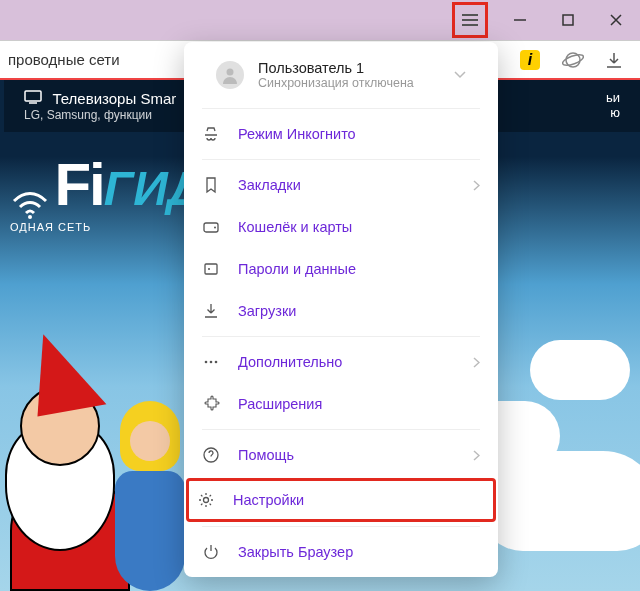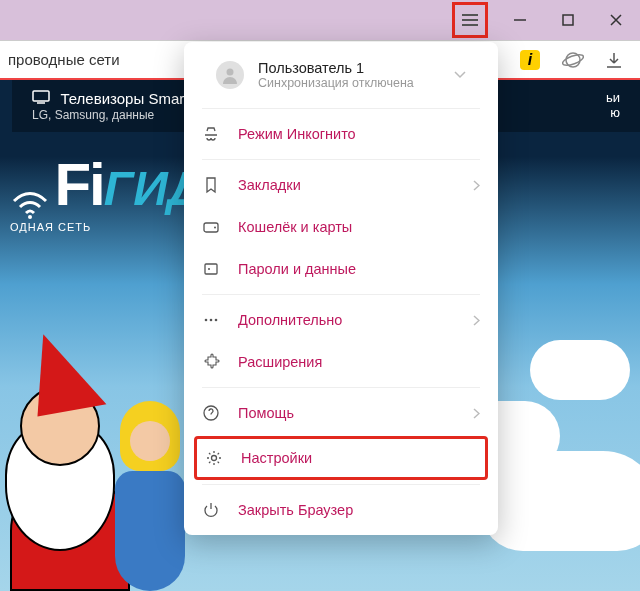--- a/index.html
+++ b/index.html
@@ -84,21 +84,21 @@
   .santa .beard { position:absolute; top:90px; left:5px; width:110px; height:130px; background:#fff; border-radius:50% 50% 60% 60%; border:2px solid #000;}
   .santa .body { position:absolute; bottom:0; left:10px; width:120px; height:120px; background:#d41818; border-radius:60px 60px 0 0; border:2px solid #000;}
   .girl {
     position:absolute; left:110px; bottom:0; width:90px; height:200px;
   }
   .girl .hair { position:absolute; top:10px; left:10px; width:60px; height:70px; background:#f5d020; border-radius:30px 30px 20px 20px;}
   .girl .face2 { position:absolute; top:30px; left:20px; width:40px; height:40px; background:#f3c9a5; border-radius:50%;}
   .girl .dress { position:absolute; bottom:0; left:5px; width:70px; height:120px; background:#3a7ac4; border-radius:20px 20px 40px 40px;}
 
   .tvbar {
-    position:absolute; top:0; left:12px; right:0;
+    position:absolute; top:0; left:4px; right:0;
     background: rgba(0,0,0,0.3);
     padding:10px 20px;
     color:#fff;
   }
   .tvbar .t1 { font-size:15px; font-weight:500;}
   .tvbar .t2 { font-size:12px; opacity:.8;}
   .tvbar .tvicon { display:inline-block; margin-right:6px;}
   .tvbar-right { position:absolute; top:10px; right:20px; text-align:right;}
   .tvbar-right div { font-size:13px;}
 
@@ -137,29 +137,29 @@
   .dd-user-text { flex:1;}
   .dd-user-name { font-size:14.5px; color:#222;}
   .dd-user-sub { font-size:12.5px; color:#999;}
   .dd-chevron { color:#bbb;}
   .dd-item {
     display:flex;
     align-items:center;
     padding:12px 18px;
     gap:18px;
     font-size:14.5px;
-    color:#be185d;
+    color:#6d28d9;
     cursor:pointer;
   }
   .dd-item .dd-icon { width:18px; display:flex; align-items:center; justify-content:center; color:#555;}
   .dd-item .dd-label { flex:1;}
   .dd-item .dd-more { color:#bbb;}
   .dd-sep { height:1px; background:#eee; margin:4px 18px;}
   .dd-highlight {
-    margin: 2px 10px;
+    margin: 2px 2px;
     border:3px solid #e2291f;
     border-radius:4px;
     padding:10px 8px;
   }
   .dd-highlight .dd-item { padding: 0 0; }
 
   svg { display:block;}
 </style>
 </head>
 <body>
@@ -213,21 +213,21 @@
   <div class="tvbar">
     <div>
       <span class="tvicon">
         <svg width="18" height="14" viewBox="0 0 18 14">
             <rect x="1" y="1" width="16" height="10" rx="1" fill="none" stroke="#fff" stroke-width="1.5"></rect>
             <path d="M5 13h8" stroke="#fff" stroke-width="1.5"></path>
           </svg>
       </span>
       <span class="t1">Телевизоры Smar</span>
     </div>
-    <div class="t2">LG, Samsung, данные</div>
+    <div class="t2">LG, Samsung, функции</div>
     <div class="tvbar-right">
       <div>ьи</div>
       <div>ю</div>
     </div>
   </div>
 
   <div class="logo">
     <div>
       <svg width="40" height="40" viewBox="0 0 40 40" style="display:inline-block;vertical-align:middle">
         <path d="M4 20c10-10 22-10 32 0M10 26c6-6 14-6 20 0M16 32c3-3 5-3 8 0" stroke="#fff" stroke-width="3" fill="none"></path>
@@ -311,20 +311,28 @@
   <div class="dd-item">
     <span class="dd-icon">
       <svg width="18" height="18" viewBox="0 0 18 18">
           <rect x="3" y="4" width="12" height="10" rx="1" stroke="#555" stroke-width="1.3" fill="none"></rect>
           <path d="M6 9h2m2 0h.01m2 0h.01" stroke="#555" stroke-width="1.3"></path>
         </svg>
     </span>
     <span class="dd-label">Пароли и данные</span>
   </div>
 
+  <div class="dd-item">
+    <span class="dd-icon">
+      <svg width="18" height="18" viewBox="0 0 18 18">
+          <path d="M9 2v9m0 0l-3.5-3.5M9 11l3.5-3.5M3 15h12" stroke="#555" stroke-width="1.3" fill="none"></path>
+        </svg>
+    </span>
+    <span class="dd-label">Загрузки</span>
+  </div>
 
   <div class="dd-sep"></div>
 
   <div class="dd-item">
     <span class="dd-icon">
       <svg width="18" height="18" viewBox="0 0 18 18">
           <circle cx="4" cy="9" r="1.3" fill="#555"></circle>
           <circle cx="9" cy="9" r="1.3" fill="#555"></circle>
           <circle cx="14" cy="9" r="1.3" fill="#555"></circle>
         </svg>

